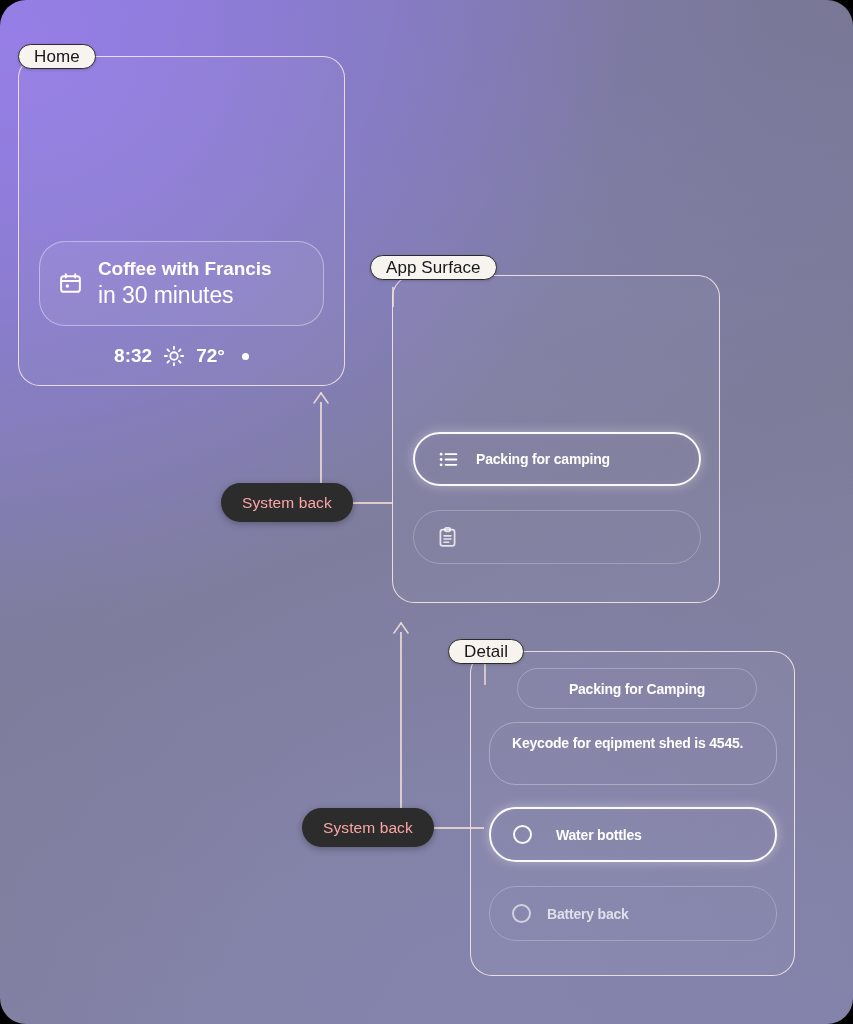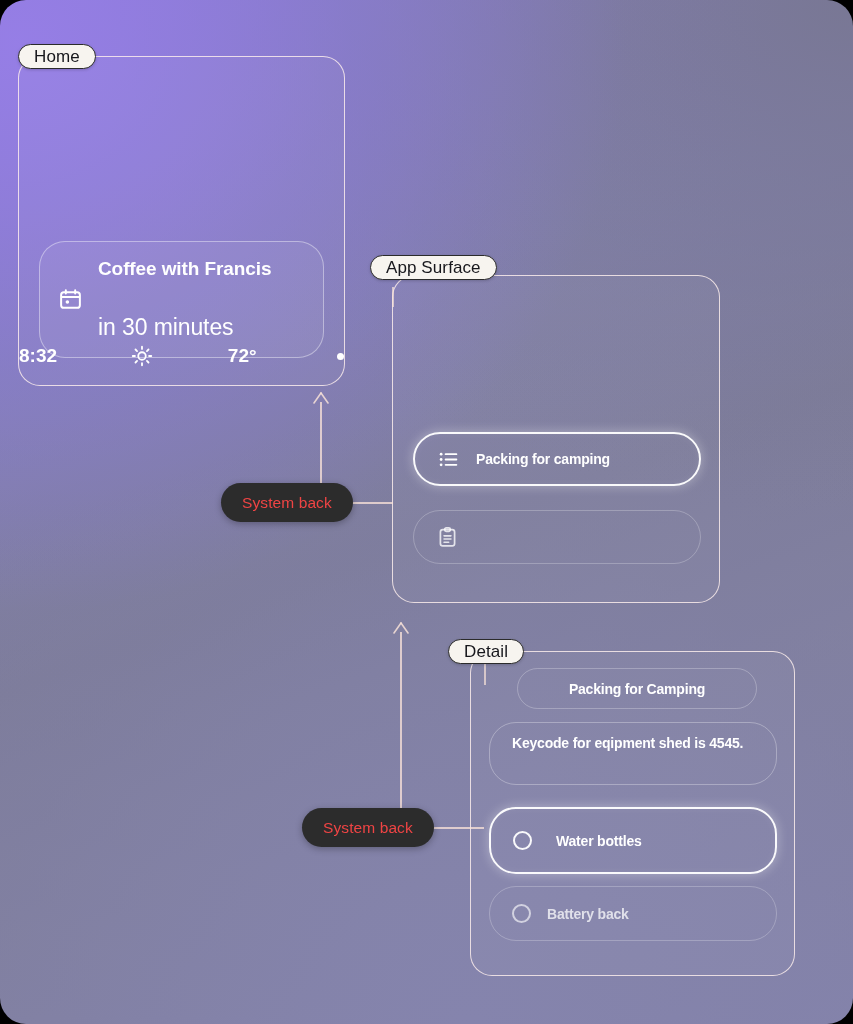--- a/index.html
+++ b/index.html
@@ -56,21 +56,21 @@
   
   .back-pill {
     position: absolute;
     height: 39px;
     padding: 0 21px;
     display: flex;
     align-items: center;
     justify-content: center;
     background: #2c2c2c;
     border-radius: 20px;
-    color: #ef4444;
+    color: #fca5a5;
     font-size: 15.5px;
     font-weight: 400;
     letter-spacing: 0.1px;
     white-space: nowrap;
     z-index: 7;
     box-shadow: 0 2px 7px rgba(0,0,0,0.28);
   }
 
   
   .conn {
@@ -93,42 +93,41 @@
     gap: 15px;
     padding: 15px 18px;
     border: 1.3px solid rgba(255,255,255,0.40);
     border-radius: 26px;
     background: rgba(255,255,255,0.055);
   }
   .home-card-text {
     display: flex;
     flex-direction: column;
     line-height: 1.26;
-    gap: 32px;
   }
   .home-card-title {
     color: #ffffff;
     font-size: 19px;
     font-weight: 700;
     letter-spacing: -0.1px;
   }
   .home-card-sub {
     color: #ffffff;
     font-size: 23px;
     font-weight: 400;
     letter-spacing: -0.1px;
   }
 
   .status-row {
     position: absolute;
     left: 0;
     right: 0;
     display: flex;
     align-items: center;
-    justify-content: space-between;
+    justify-content: center;
     gap: 11px;
     color: #ffffff;
     font-size: 19px;
     font-weight: 700;
   }
   .status-dot {
     width: 7px; height: 7px;
     border-radius: 50%;
     background: #ffffff;
     margin-left: 6px;
@@ -266,21 +265,21 @@
 
   <div class="surface" style="left:470px; top:651px; width:325px; height:325px;">
     <div class="row chip" style="left:46px; top:16px; width:240px; height:41px;">
       <span>Packing for Camping</span>
     </div>
 
     <div class="row note" style="left:18px; top:70px; width:288px; height:63px;">
       <span>Keycode for eqipment shed is 4545.</span>
     </div>
 
-    <div class="row focused" style="left:18px; top:155px; width:288px; height:67px;gap:24px;">
+    <div class="row focused" style="left:18px; top:155px; width:288px; height:55px;gap:24px;">
       <span class="radio"></span>
       <span>Water bottles</span>
     </div>
 
     <div class="row dim" style="left:18px; top:234px; width:288px; height:55px;">
       <span class="radio dim"></span>
       <span>Battery back</span>
     </div>
   </div>
   <div class="label-pill" style="left:448px; top:639px;">

